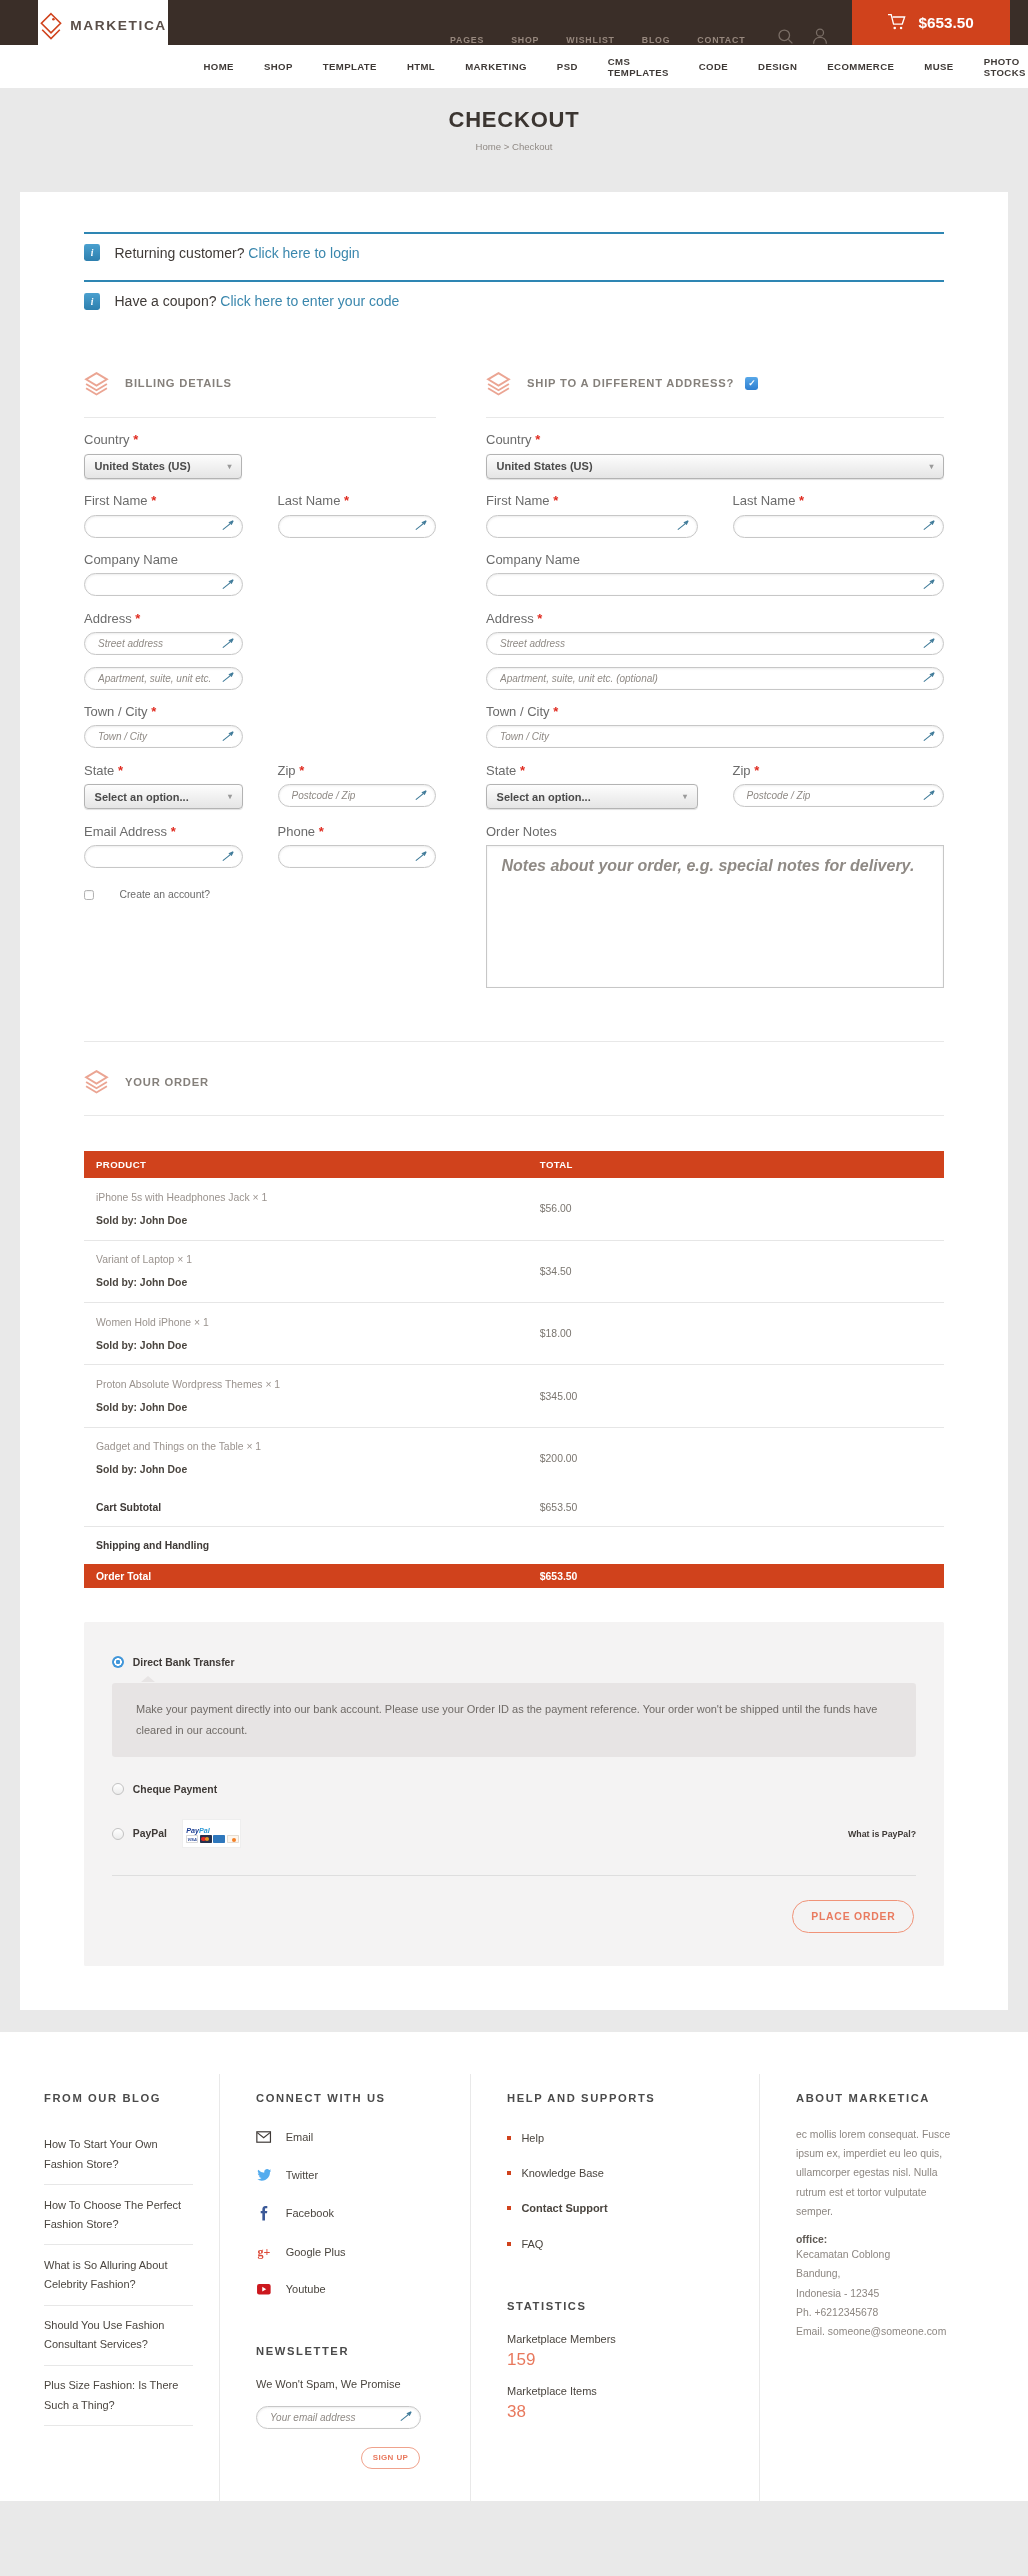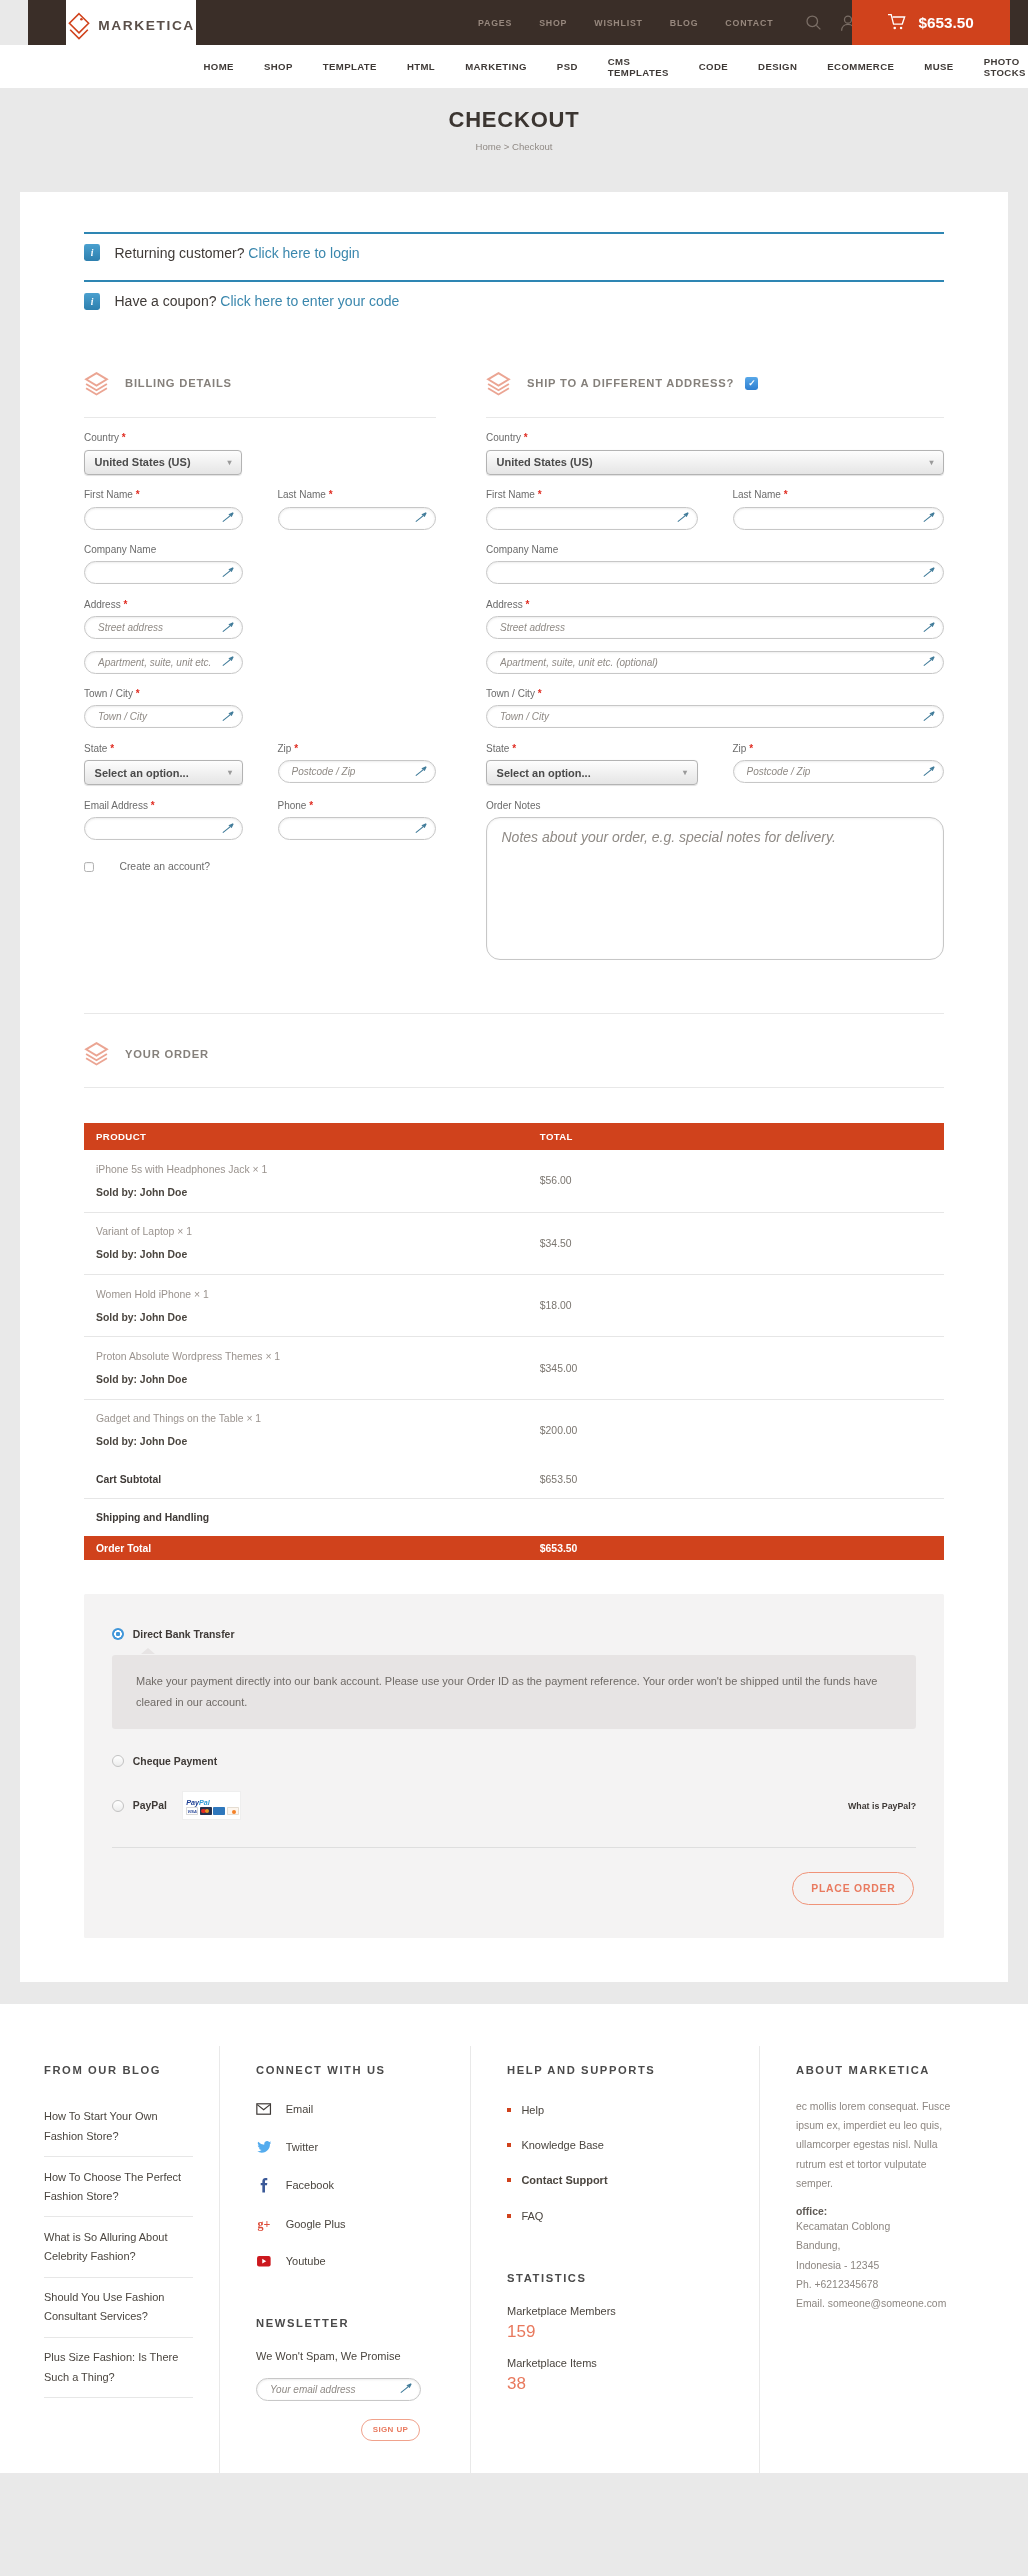--- a/index.html
+++ b/index.html
@@ -4,21 +4,21 @@
 <style>
   * { box-sizing: border-box; margin: 0; padding: 0; }
   html { background:#e9e9e9; }
   body {
     width: 1028px; margin: 0 auto; background: #e9e9e9;
     font-family: "Liberation Sans", sans-serif; color: #555;
   }
   a { text-decoration: none; }
 
   
-  .header { height: 45px; background: #3a2e28; position: relative; display: flex; align-items: center; margin-left: 28px; }
+  .header { height: 45px; background: #3a2e28; position: relative; display: flex; align-items: flex-end; }
   .logo-box { position: absolute; left: 38px; top: 0; width: 130px; height: 74px; background: #fff; z-index: 5;
     display: flex; align-items: flex-start; justify-content: center; gap: 7.2px; padding-top: 12px; }
   .brand { font-size: 13.7px; font-weight: bold; letter-spacing: 1.6px; color: #5a4f49; margin-top: 6.4px; }
   .header-nav { margin-left: 450px; display: flex; gap: 27px; align-items: center; }
   .header-nav a { color: #97887e; font-size: 8.8px; font-weight: bold; letter-spacing: 0.8px; }
   .header-icons { display: flex; gap: 17.7px; align-items: center; margin-left: 32px; }
   .cart-box { position: absolute; right: 18.5px; top: 0; width: 158px; height: 45px; background: #d0421c;
     display: flex; align-items: center; justify-content: center; gap: 10.4px; }
   .cart-total { color: #fff; font-size: 15.3px; font-weight: bold; }
 
@@ -41,21 +41,21 @@
   .notice-text { font-size: 14px; color: #3f3a37; }
   .notice-text a { color: #3a87ad; }
 
   
   .form-row { display: flex; gap: 50px; margin-top: 42px; align-items: flex-start; }
   .col-billing { width: 352px; flex: none; }
   .col-shipping { flex: 1; }
   .section-head { display: flex; align-items: center; gap: 16px; padding-bottom: 21px;
     border-bottom: 0.8px solid #e8e8e8; }
   .section-title { font-size: 11.2px; font-weight: bold; color: #85807b; letter-spacing: 0.8px; }
-  .field-label { display: block; font-size: 10px; color: #6b6b6b; margin: 14.5px 0 6.4px; }
+  .field-label { display: block; font-size: 13px; color: #6b6b6b; margin: 14.5px 0 6.4px; }
   .req { color: #e02b20; font-weight: bold; }
   .pill { position: relative; }
   .pill input { width: 100%; height: 23px; border: 0.8px solid #c7c7c7; border-radius: 12px;
     padding: 0 26px 0 13px; font-size: 10px; color: #555; outline: none;
     box-shadow: inset 0 0.8px 2.4px rgba(0,0,0,.09); font-family: "Liberation Sans", sans-serif; }
   .pill input::placeholder { font-style: italic; color: #8f8a85; opacity: 1; }
   .pill-icon { position: absolute; right: 8.8px; top: 5.6px; line-height: 0; }
   .selectbox { height: 25px; border: 0.8px solid #b3b3b3; border-radius: 4px;
     background: linear-gradient(#fdfdfd, #e5e5e5); display: flex; align-items: center;
     justify-content: space-between; padding: 0 9.6px; font-size: 11px; font-weight: bold; color: #4a4a4a;
@@ -63,23 +63,23 @@
   .sel-arrow { color: #9a9a9a; font-size: 8px; }
   .w200 { width: 158px; }
   .two-col { display: flex; gap: 35px; }
   .two-col > div { flex: 1; }
   .chk-row { display: flex; align-items: flex-end; gap: 25px; margin-top: 21px; font-size: 10.4px; color: #6b6b6b; }
   .chk-empty { width: 10.4px; height: 10.4px; border: 0.8px solid #b3b3b3; border-radius: 2.4px; background: #fff;
     box-shadow: inset 0 0.8px 1.6px rgba(0,0,0,.08); flex: none; }
   .chk-blue { width: 13px; height: 13px; border-radius: 2.4px; background: linear-gradient(#58a8e9,#2f7fd0);
     color: #fff; font-size: 8.8px; font-weight: bold; text-align: center; line-height: 13px; flex: none; }
   .ship-head-row { display: flex; align-items: center; gap: 11.2px; }
-  textarea.notes { width: 100%; height: 143px; border: 0.8px solid #c7c7c7; border-radius: 14px;
-    padding: 11.2px 14.5px; font-size: 14px; color: #555; resize: none; outline: none;
-    font-family: "Liberation Sans", sans-serif; box-shadow: inset 0 0.8px 2.4px rgba(0,0,0,.07); }
+  textarea.notes { width: 100%; height: 143px; border: 0.8px solid #c7c7c7; border-radius: 0;
+    padding: 11.2px 14.5px; font-size: 16px; color: #555; resize: none; outline: none;
+    font-family: "Liberation Sans", sans-serif; box-shadow: inset 0 0.8px 2.4px rgba(0,0,0,.07); font-weight: bold; }
   textarea.notes::placeholder { font-style: italic; color: #8f8a85; opacity: 1; }
 
   
   .order-section { margin-top: 50px; border-top: 0.8px solid #e8e8e8; padding-top: 27px; }
   .order-table { margin-top: 35px; }
   .ot-header { display: flex; background: #d0421c; height: 27px; align-items: center;
     color: #fff; font-size: 9.6px; font-weight: bold; letter-spacing: 0.4px; }
   .otc1 { width: 53%; padding-left: 12px; flex: none; }
   .otc2 { flex: 1; }
   .ot-row { display: flex; border-bottom: 0.8px solid #e6e6e6; padding: 13.7px 0; }

